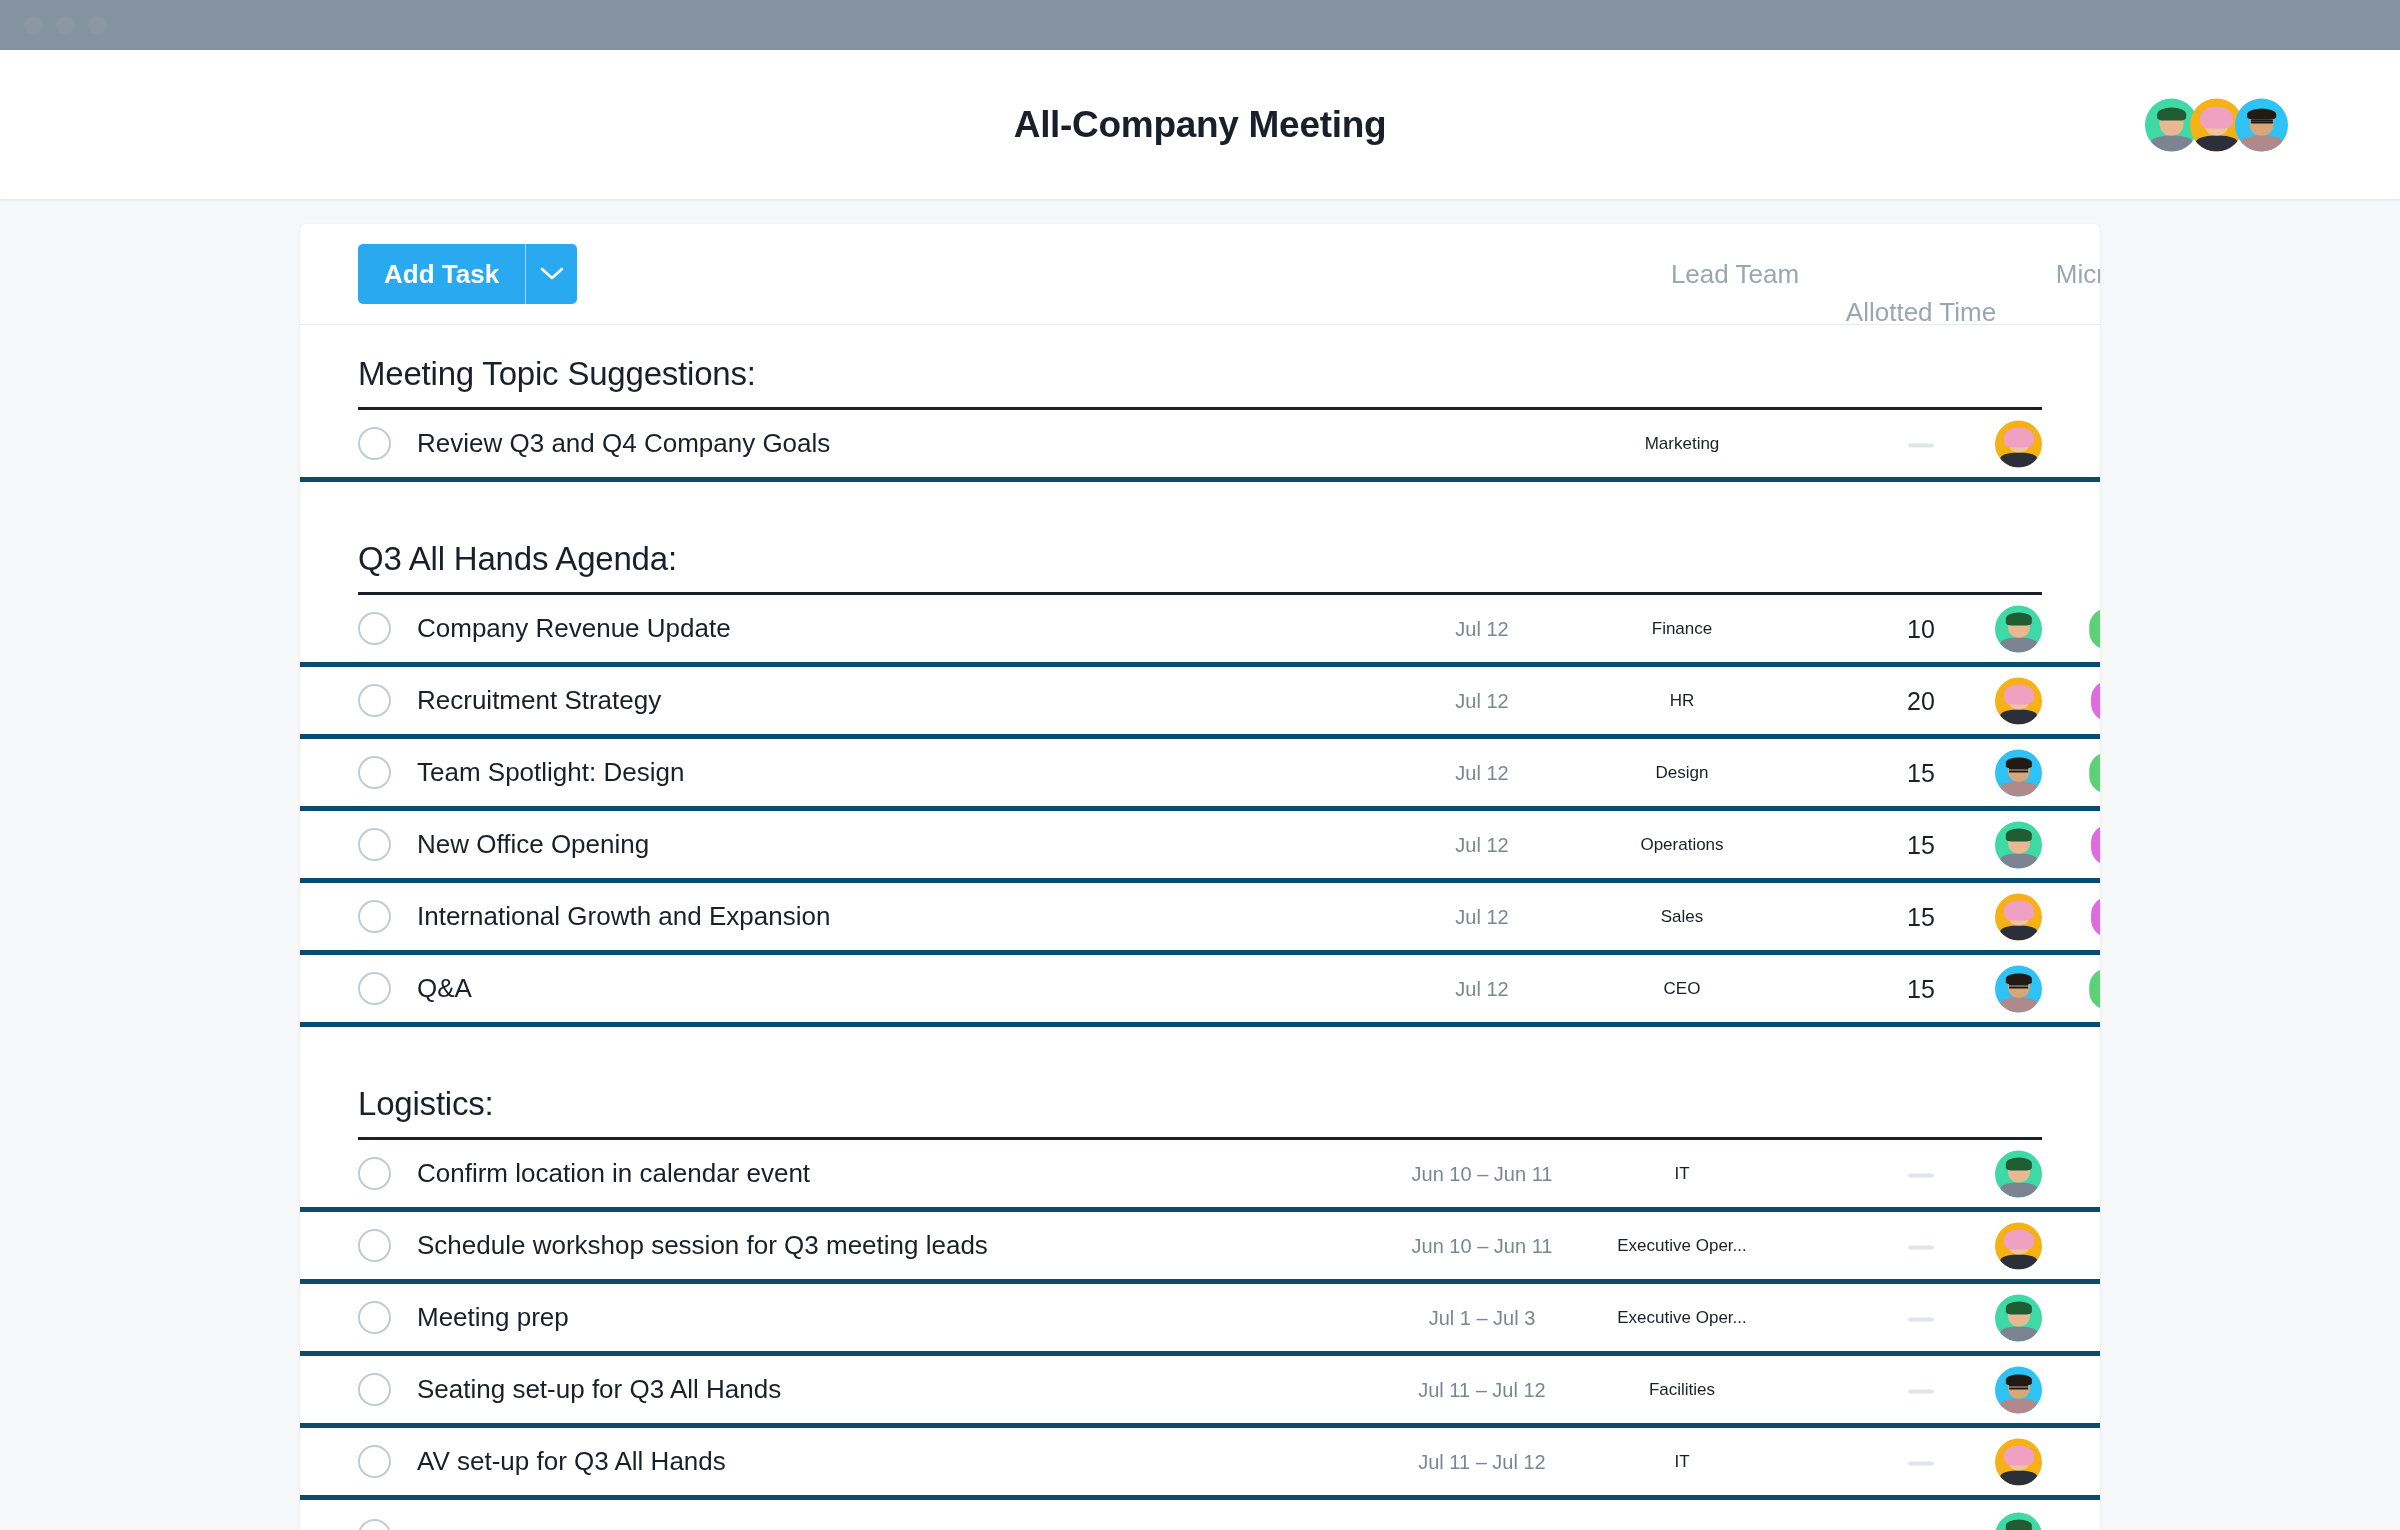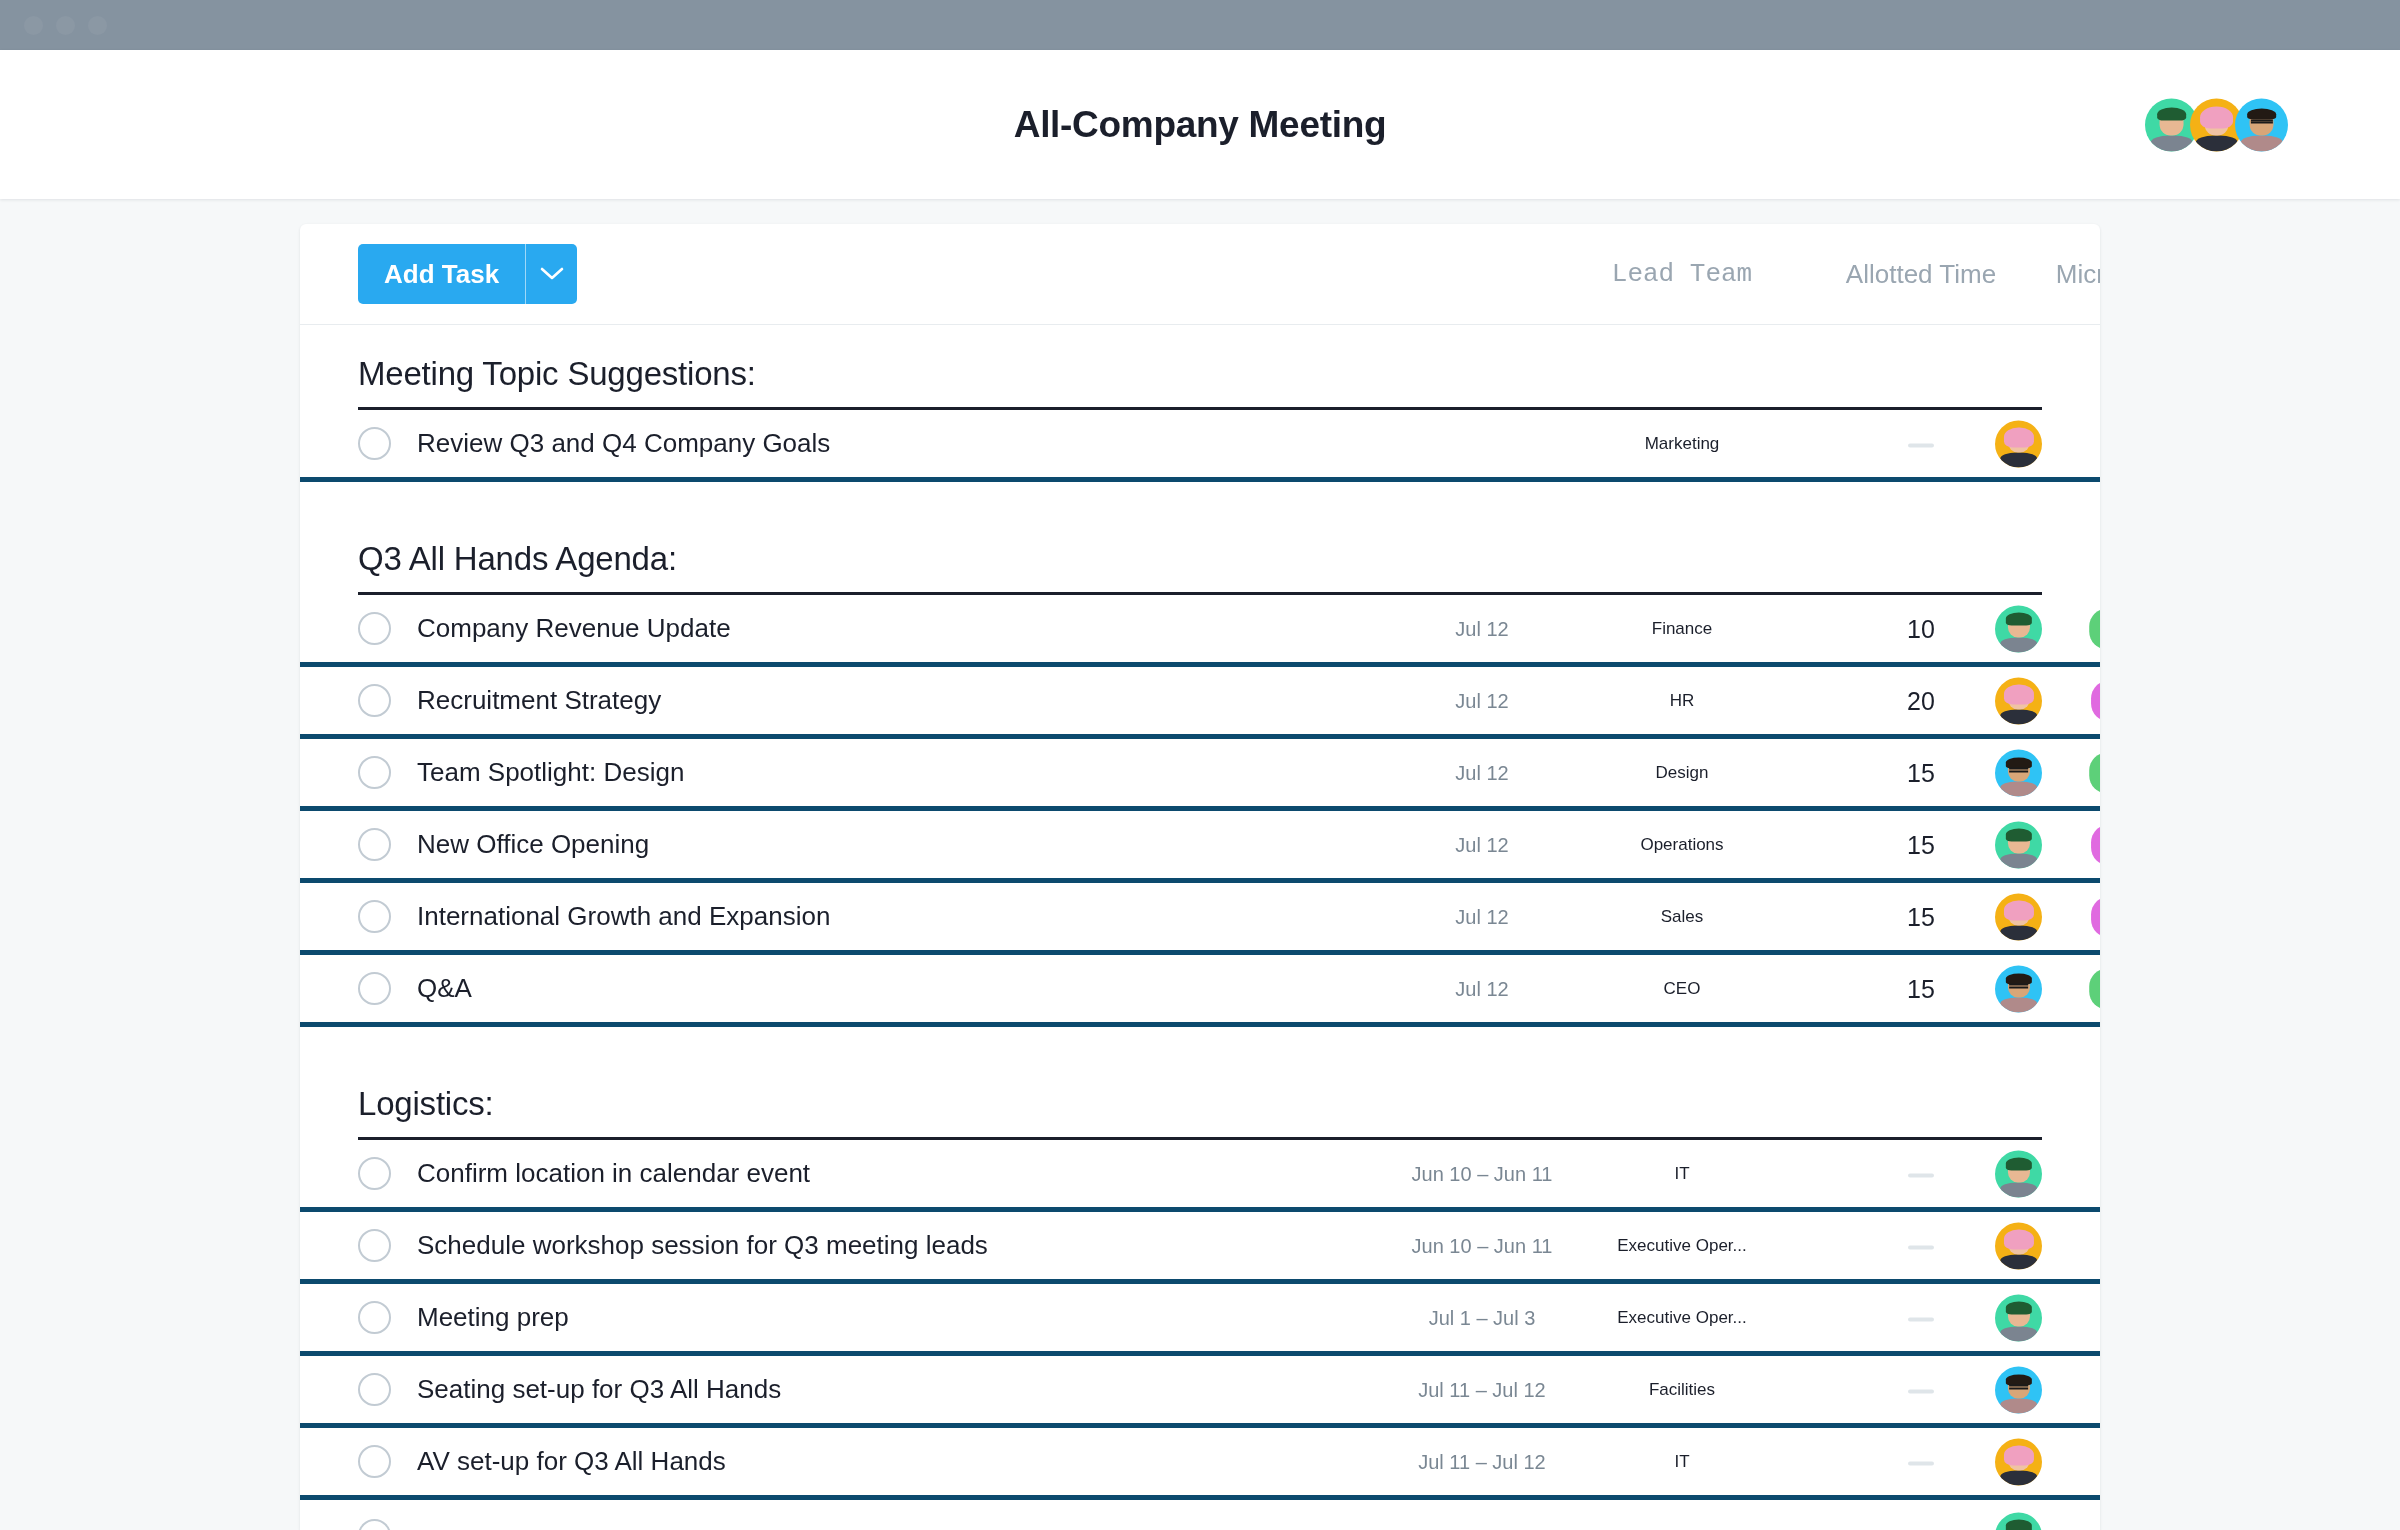--- a/index.html
+++ b/index.html
@@ -173,22 +173,22 @@
   }
   .col-head {
     position: absolute;
     top: 50%;
     transform: translate(-50%, -50%);
     font-size: 26px;
     color: #9aa6b1;
     white-space: nowrap;
     pointer-events: auto;
   }
-  .ch-lead  { left: 1382px; font-family: Liberation Mono, monospace; }
-  .ch-time  { left: 1621px; }
+  .ch-lead  { left: 1435px; }
+  .ch-time  { left: 1621px; margin-top: 38px; }
   .ch-mic   { left: 1862px; }
 
   
   .section-title {
     font-size: 33px;
     color: #1b1f2b;
     padding: 30px 0 14px 58px;
     letter-spacing: -0.2px;
   }
   .section-rule {

